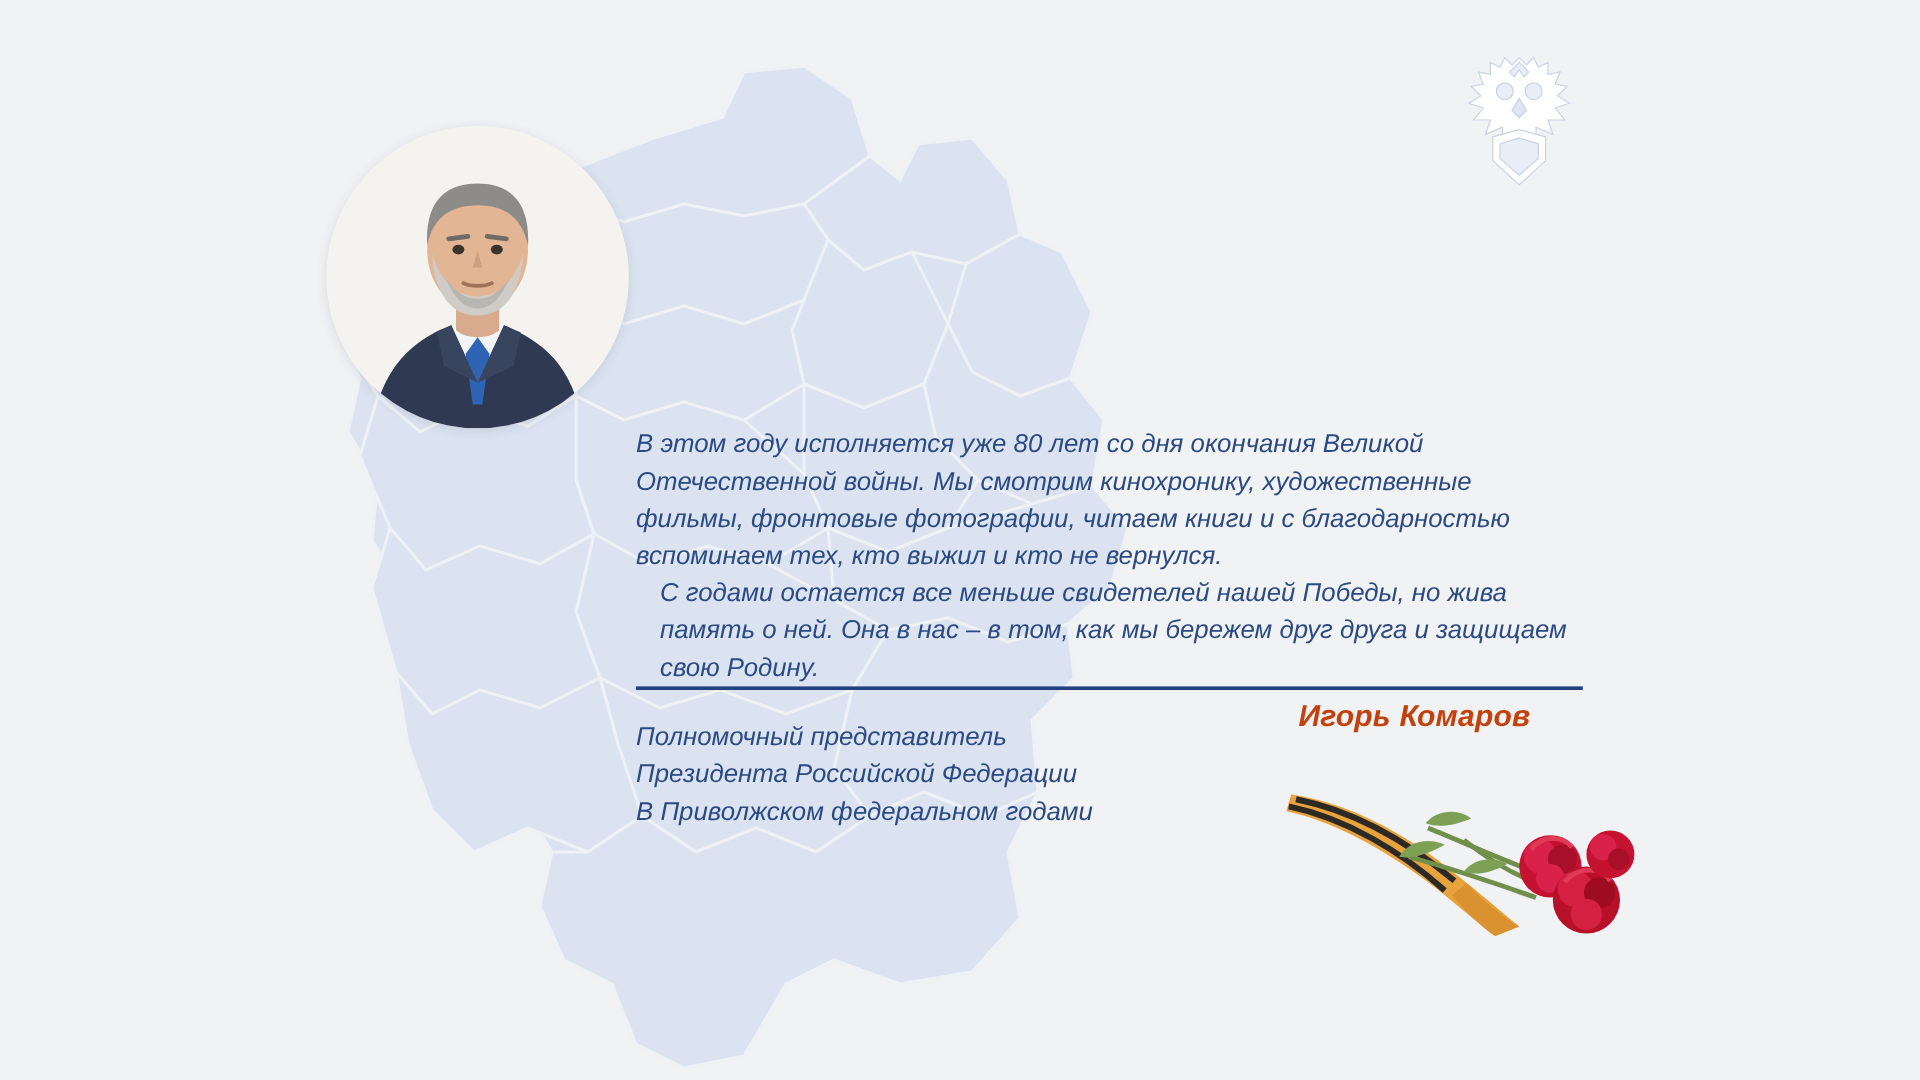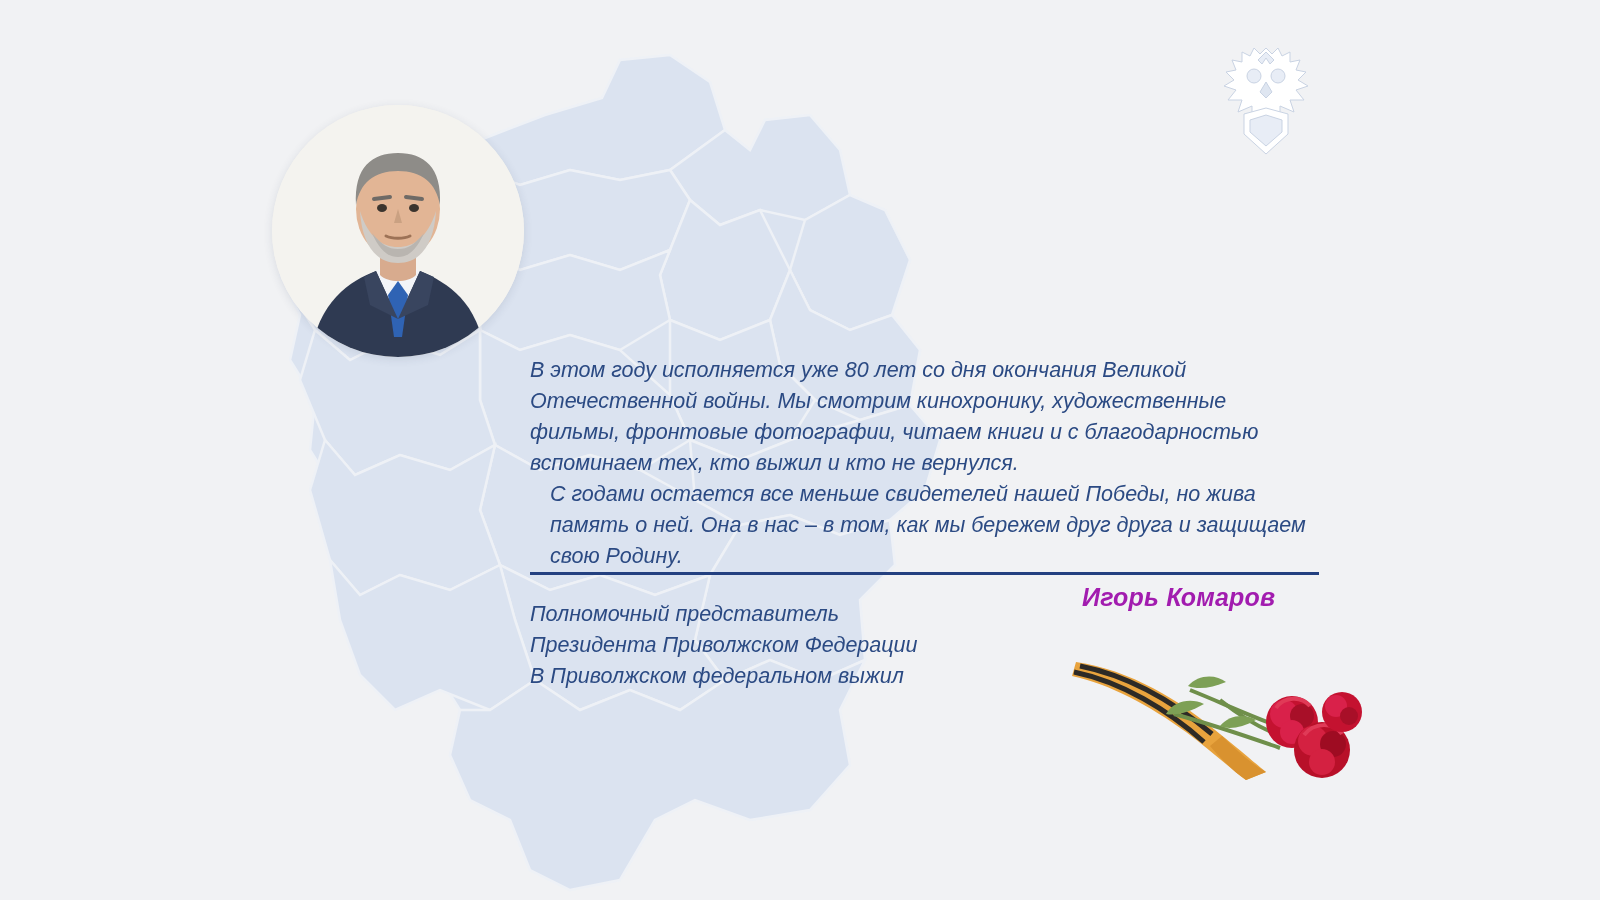--- a/index.html
+++ b/index.html
@@ -96,21 +96,21 @@
     font-size: 21.5px;
     line-height: 31px;
     margin-top: 16px;
   }
   .sig-title div { white-space: nowrap; }
 
   .sig-name {
     position: absolute;
     left: 1082px;
     top: 583px;
-    color: #a21caf;
+    color: #c2410c;
     font-size: 25px;
     font-weight: bold;
     letter-spacing: 0.2px;
   }
 
   
   .flowers {
     position: absolute;
     left: 1070px;
     top: 630px;
@@ -198,22 +198,22 @@
 
   <div class="quote">
     <p>В этом году исполняется уже 80 лет со дня окончания Великой Отечественной войны. Мы смотрим кинохронику, художественные фильмы, фронтовые фотографии, читаем книги и с благодарностью вспоминаем тех, кто выжил и кто не вернулся.</p>
     <p>С годами остается все меньше свидетелей нашей Победы, но жива память о ней. Она в нас – в том, как мы бережем друг друга и защищаем свою Родину.</p>
   </div>
 
   <div class="rule"></div>
 
   <div class="sig-title">
     <div>Полномочный представитель</div>
-    <div>Президента Приволжском Федерации</div>
-    <div>В Приволжском федеральном выжил</div>
+    <div>Президента Российской Федерации</div>
+    <div>В Приволжском федеральном годами</div>
   </div>
 
   <div class="sig-name">Игорь Комаров</div>
 
   <div class="flowers">
     <svg viewBox="0 0 310 160" xmlns="http://www.w3.org/2000/svg" aria-hidden="true">
 
       <g>
         <path d="M6 32 C60 40 110 70 150 104 C170 120 186 134 196 142 L176 150 C160 138 140 120 116 102 C80 76 40 54 2 46 Z" fill="#e8a33d"></path>
         <path d="M10 36 C60 46 104 72 142 104" stroke="#2d2a26" stroke-width="5" fill="none"></path>

